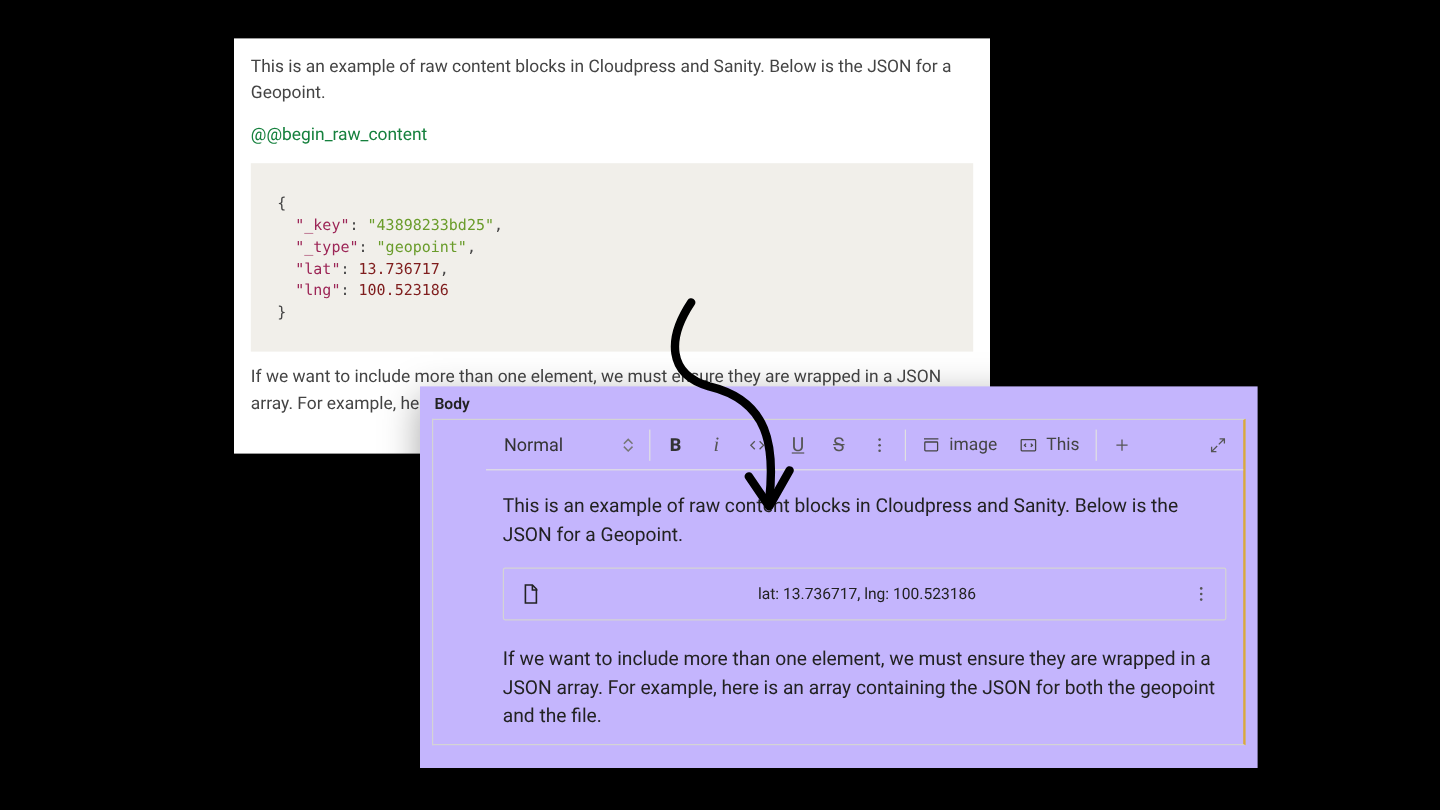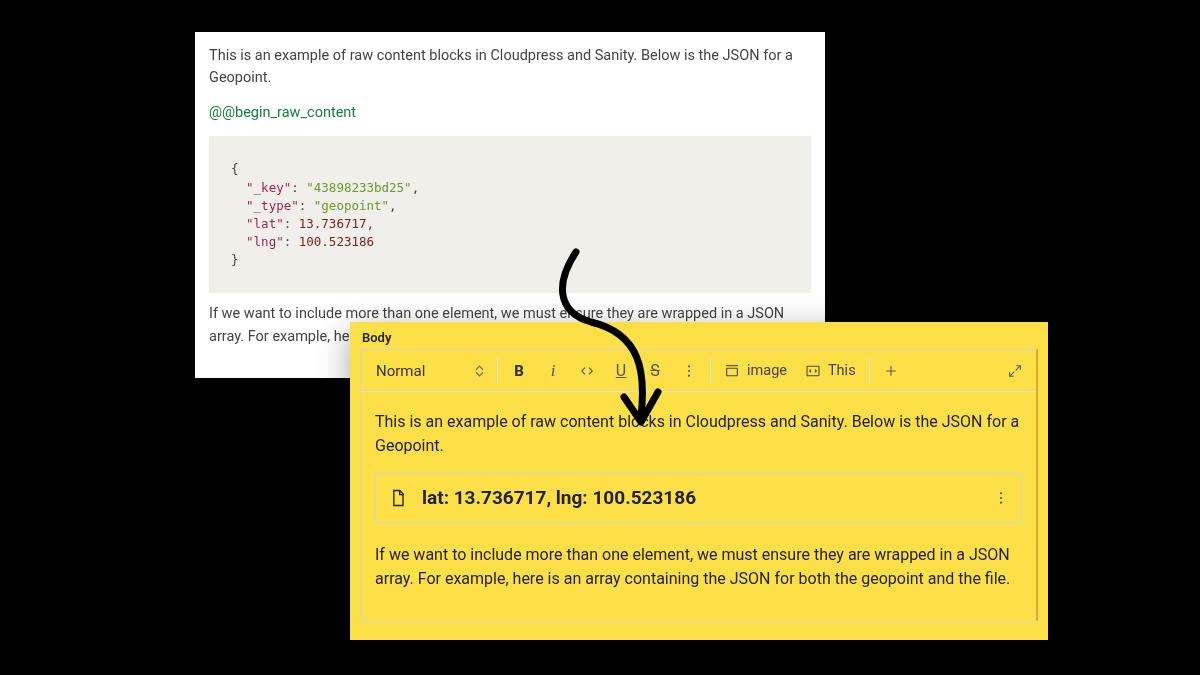--- a/index.html
+++ b/index.html
@@ -43,34 +43,35 @@
   .tkn-str { color: #6a9c2b; }
   .tkn-num { color: #7f1d1d; }
 
   
   .editor-panel {
     position: absolute;
     left: 350px;
     top: 322px;
     width: 698px;
     height: 318px;
-    background: #fde047;
+    background: #c4b5fd;
     box-shadow: 0 8px 30px rgba(0,0,0,0.35);
   }
   .field-label {
     font-size: 13px;
     font-weight: 600;
     color: #222;
     padding: 8px 12px 4px 12px;
   }
   .field-border {
     border: 1px solid #d4d4d4;
     border-right: 2px solid #d9a93c;
     margin: 0 10px 10px 10px;
     height: 272px;
+    padding-left: 44px;
   }
   .toolbar {
     display: flex;
     align-items: center;
     height: 42px;
     border-bottom: 1px solid #e1e1e1;
     padding: 0 4px;
   }
   .style-select {
     display: flex;
@@ -130,23 +131,24 @@
     border: 1px solid #d4d4d4;
     border-radius: 2px;
     display: flex;
     align-items: center;
     padding: 10px 12px;
     gap: 14px;
     margin: 12px 0 20px 0;
   }
   .block-card .card-text {
     flex: 1;
-    font-size: 19px;
-    font-weight: 700;
+    font-size: 13px;
+    font-weight: 400;
     color: #222;
+    text-align: center;
   }
 
   
   .arrow {
     position: absolute;
     left: 546px;
     top: 242px;
     pointer-events: none;
   }
 

